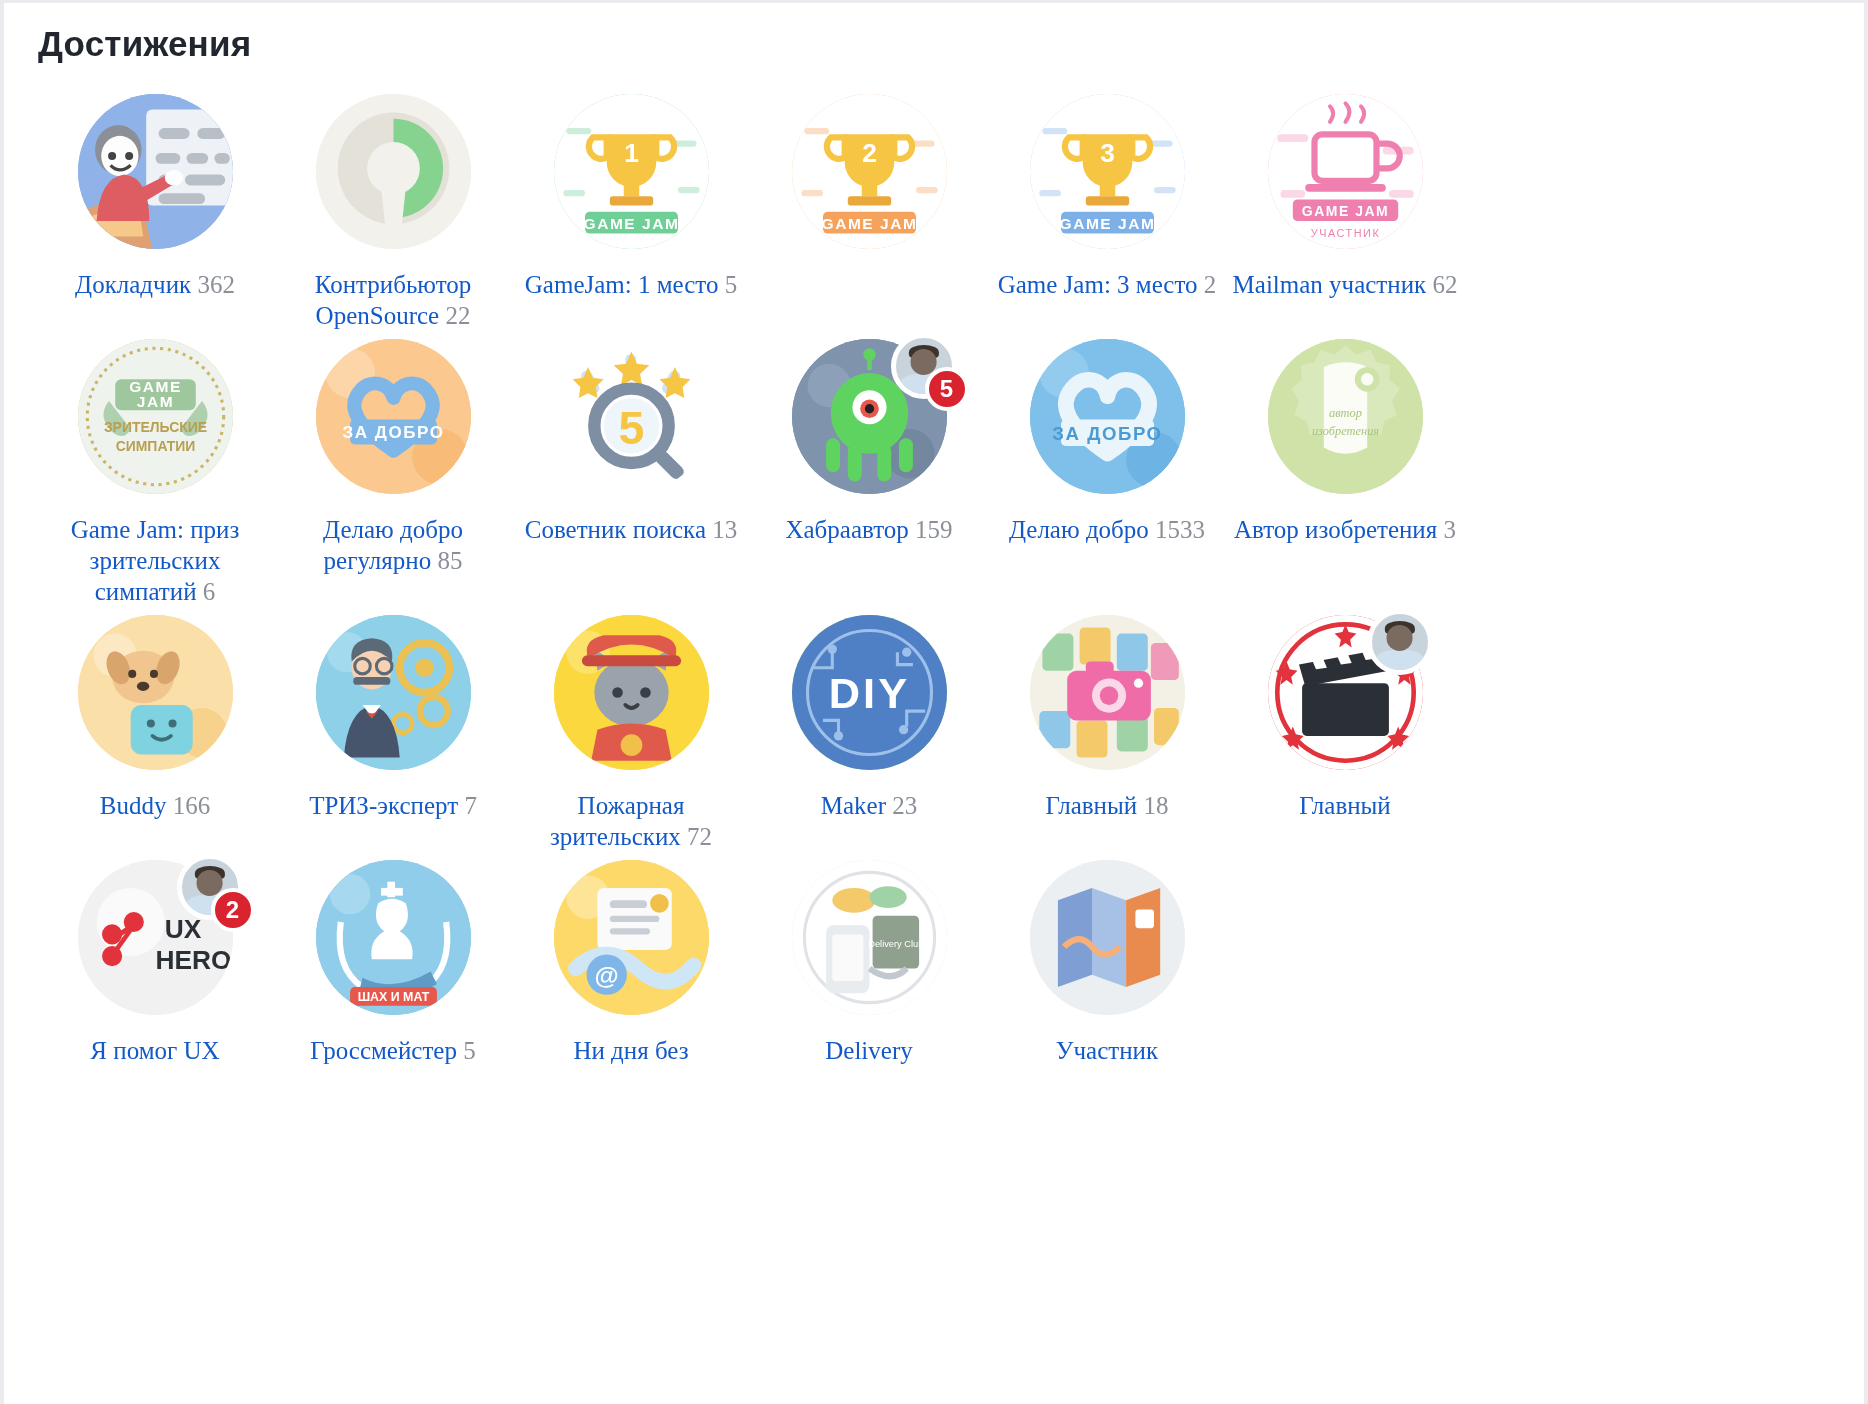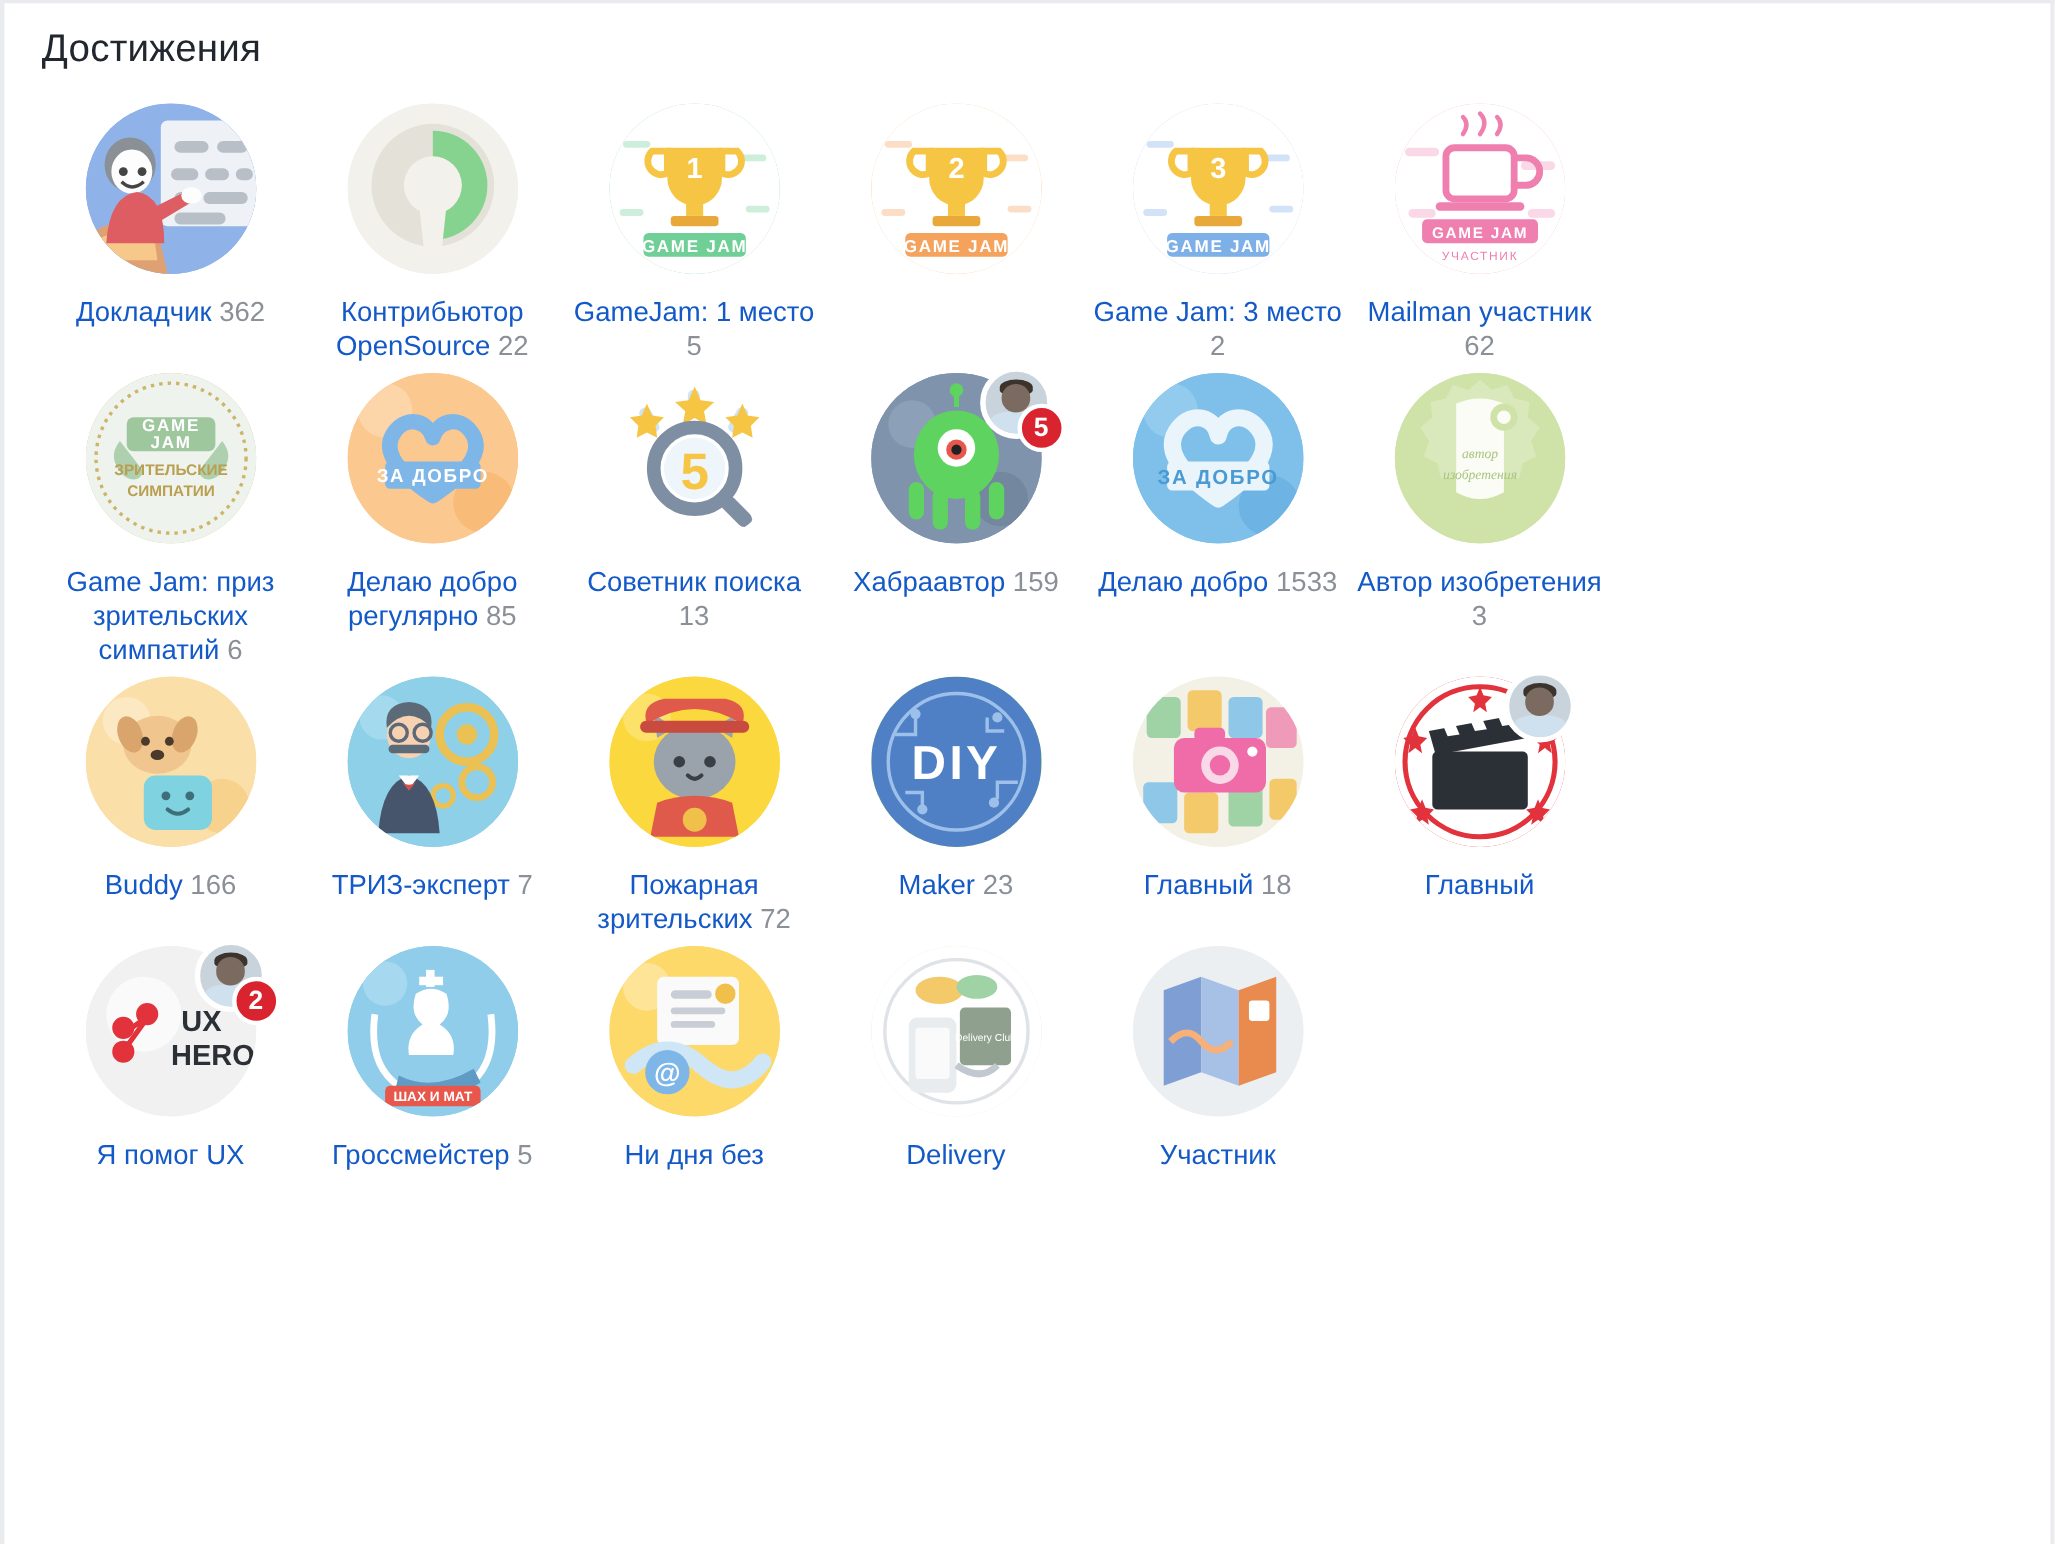--- a/index.html
+++ b/index.html
@@ -18,21 +18,21 @@
   }
   .edge-left  { position:absolute; left:0;  top:0; width:4px; height:100%; background:#e9ebef; }
   .edge-right { position:absolute; right:0; top:0; width:4px; height:100%; background:#e9ebef; }
   .edge-top   { position:absolute; left:0;  top:0; width:100%; height:3px; background:#e9ebef; }
 
   .page-title {
     position: absolute;
     left: 38px; top: 24px;
     font-size: 35px;
     color: #22272f;
-    font-weight: 400;
+    font-weight: 700;
     letter-spacing: .2px;
   }
 
   .grid {
     position: absolute;
     left: 36px; top: 86px;
     width: 1800px;
     display: grid;
     grid-template-columns: repeat(6, 238px);
     column-gap: 0px;
@@ -58,20 +58,21 @@
     overflow: hidden;
   }
   .caption {
     margin-top: 20px;
     text-align: center;
     font-size: 25px;
     line-height: 1.24;
     color: #1359c7;
     word-wrap: break-word;
     max-width: 230px;
+    font-family: Liberation Serif, serif;
   }
   .count {
     color: #8a8f98;
     white-space: nowrap;
   }
 
   
   .avatar {
     position: absolute;
     right: -10px; top: -6px;

